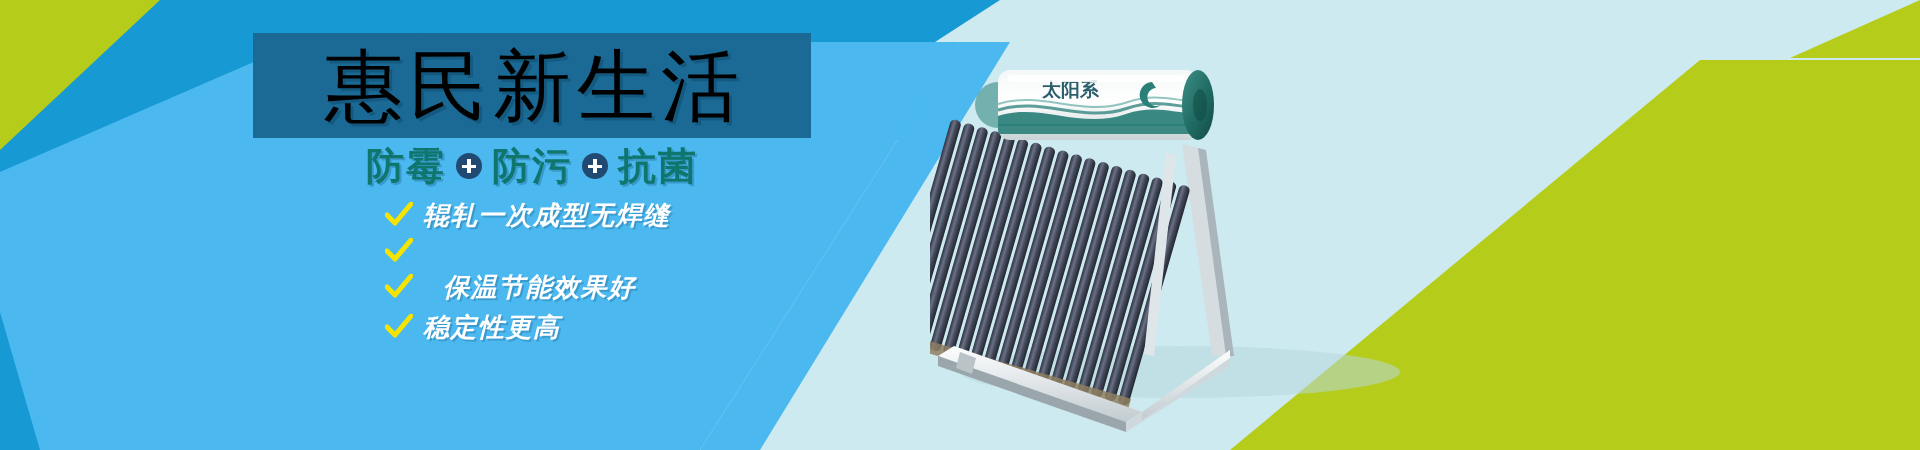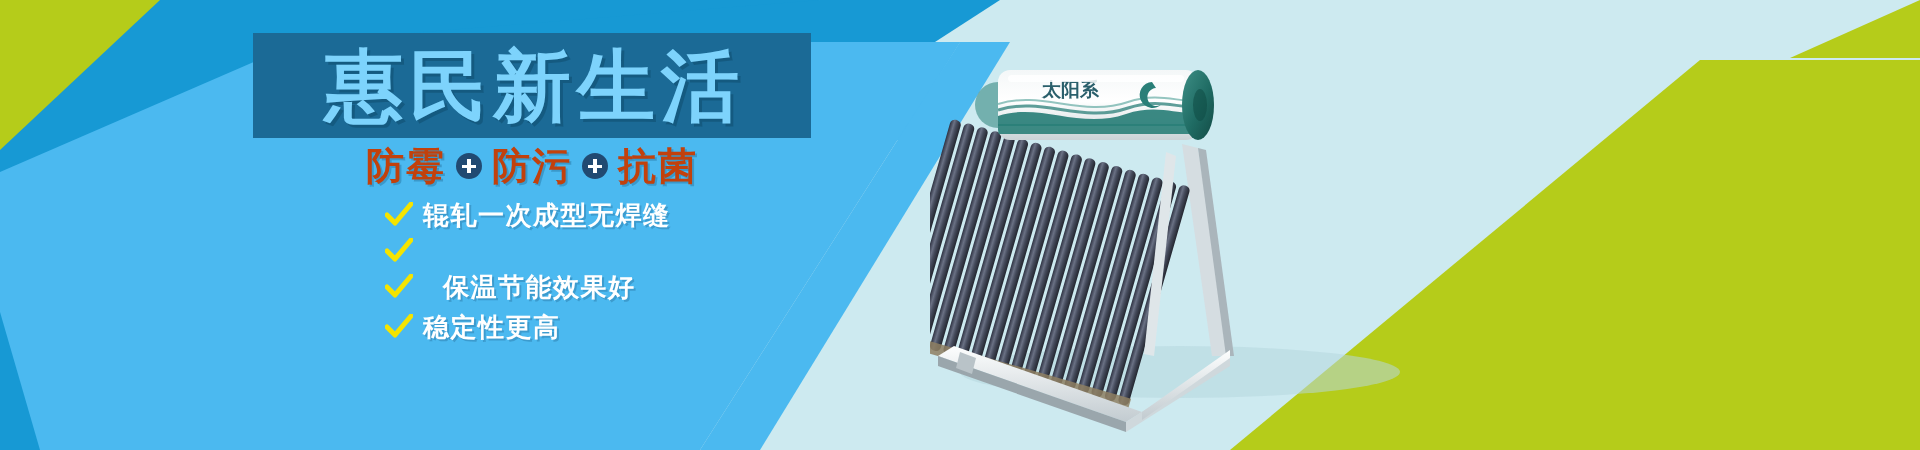--- a/index.html
+++ b/index.html
@@ -41,44 +41,44 @@
     top: 33px;
     width: 558px;
     height: 105px;
     background: #1b6a96;
     display: flex;
     align-items: center;
     justify-content: center;
     box-sizing: border-box;
   }
   .title-text {
-    color: #7dd3fc;
+    color: #000000;
     font-size: 78px;
     line-height: 1;
-    font-weight: bold;
+    font-weight: normal;
     letter-spacing: 6px;
     white-space: nowrap;
     text-shadow: 3px 3px 0 rgba(10,60,90,0.35);
     padding-left: 6px;
   }
 
   .subtitle {
     position: absolute;
     left: 253px;
     top: 140px;
     width: 558px;
     height: 52px;
     display: flex;
     align-items: center;
     justify-content: center;
     gap: 10px;
     white-space: nowrap;
   }
   .sub-word {
-    color: #c2410c;
+    color: #0f766e;
     font-size: 38px;
     font-weight: bold;
     line-height: 1;
     letter-spacing: 2px;
     text-shadow: 2px 2px 0 rgba(20,80,120,0.30);
   }
   .plus-badge {
     width: 26px;
     height: 26px;
     border-radius: 50%;
@@ -102,20 +102,21 @@
   }
 
   .features {
     position: absolute;
     left: 253px;
     top: 198px;
     width: 620px;
     display: flex;
     flex-direction: column;
     gap: 2px;
+    font-style: italic;
   }
   .feature-row {
     display: flex;
     align-items: center;
     height: 34px;
     white-space: nowrap;
   }
   .check-icon {
     flex: 0 0 auto;
     width: 28px;

